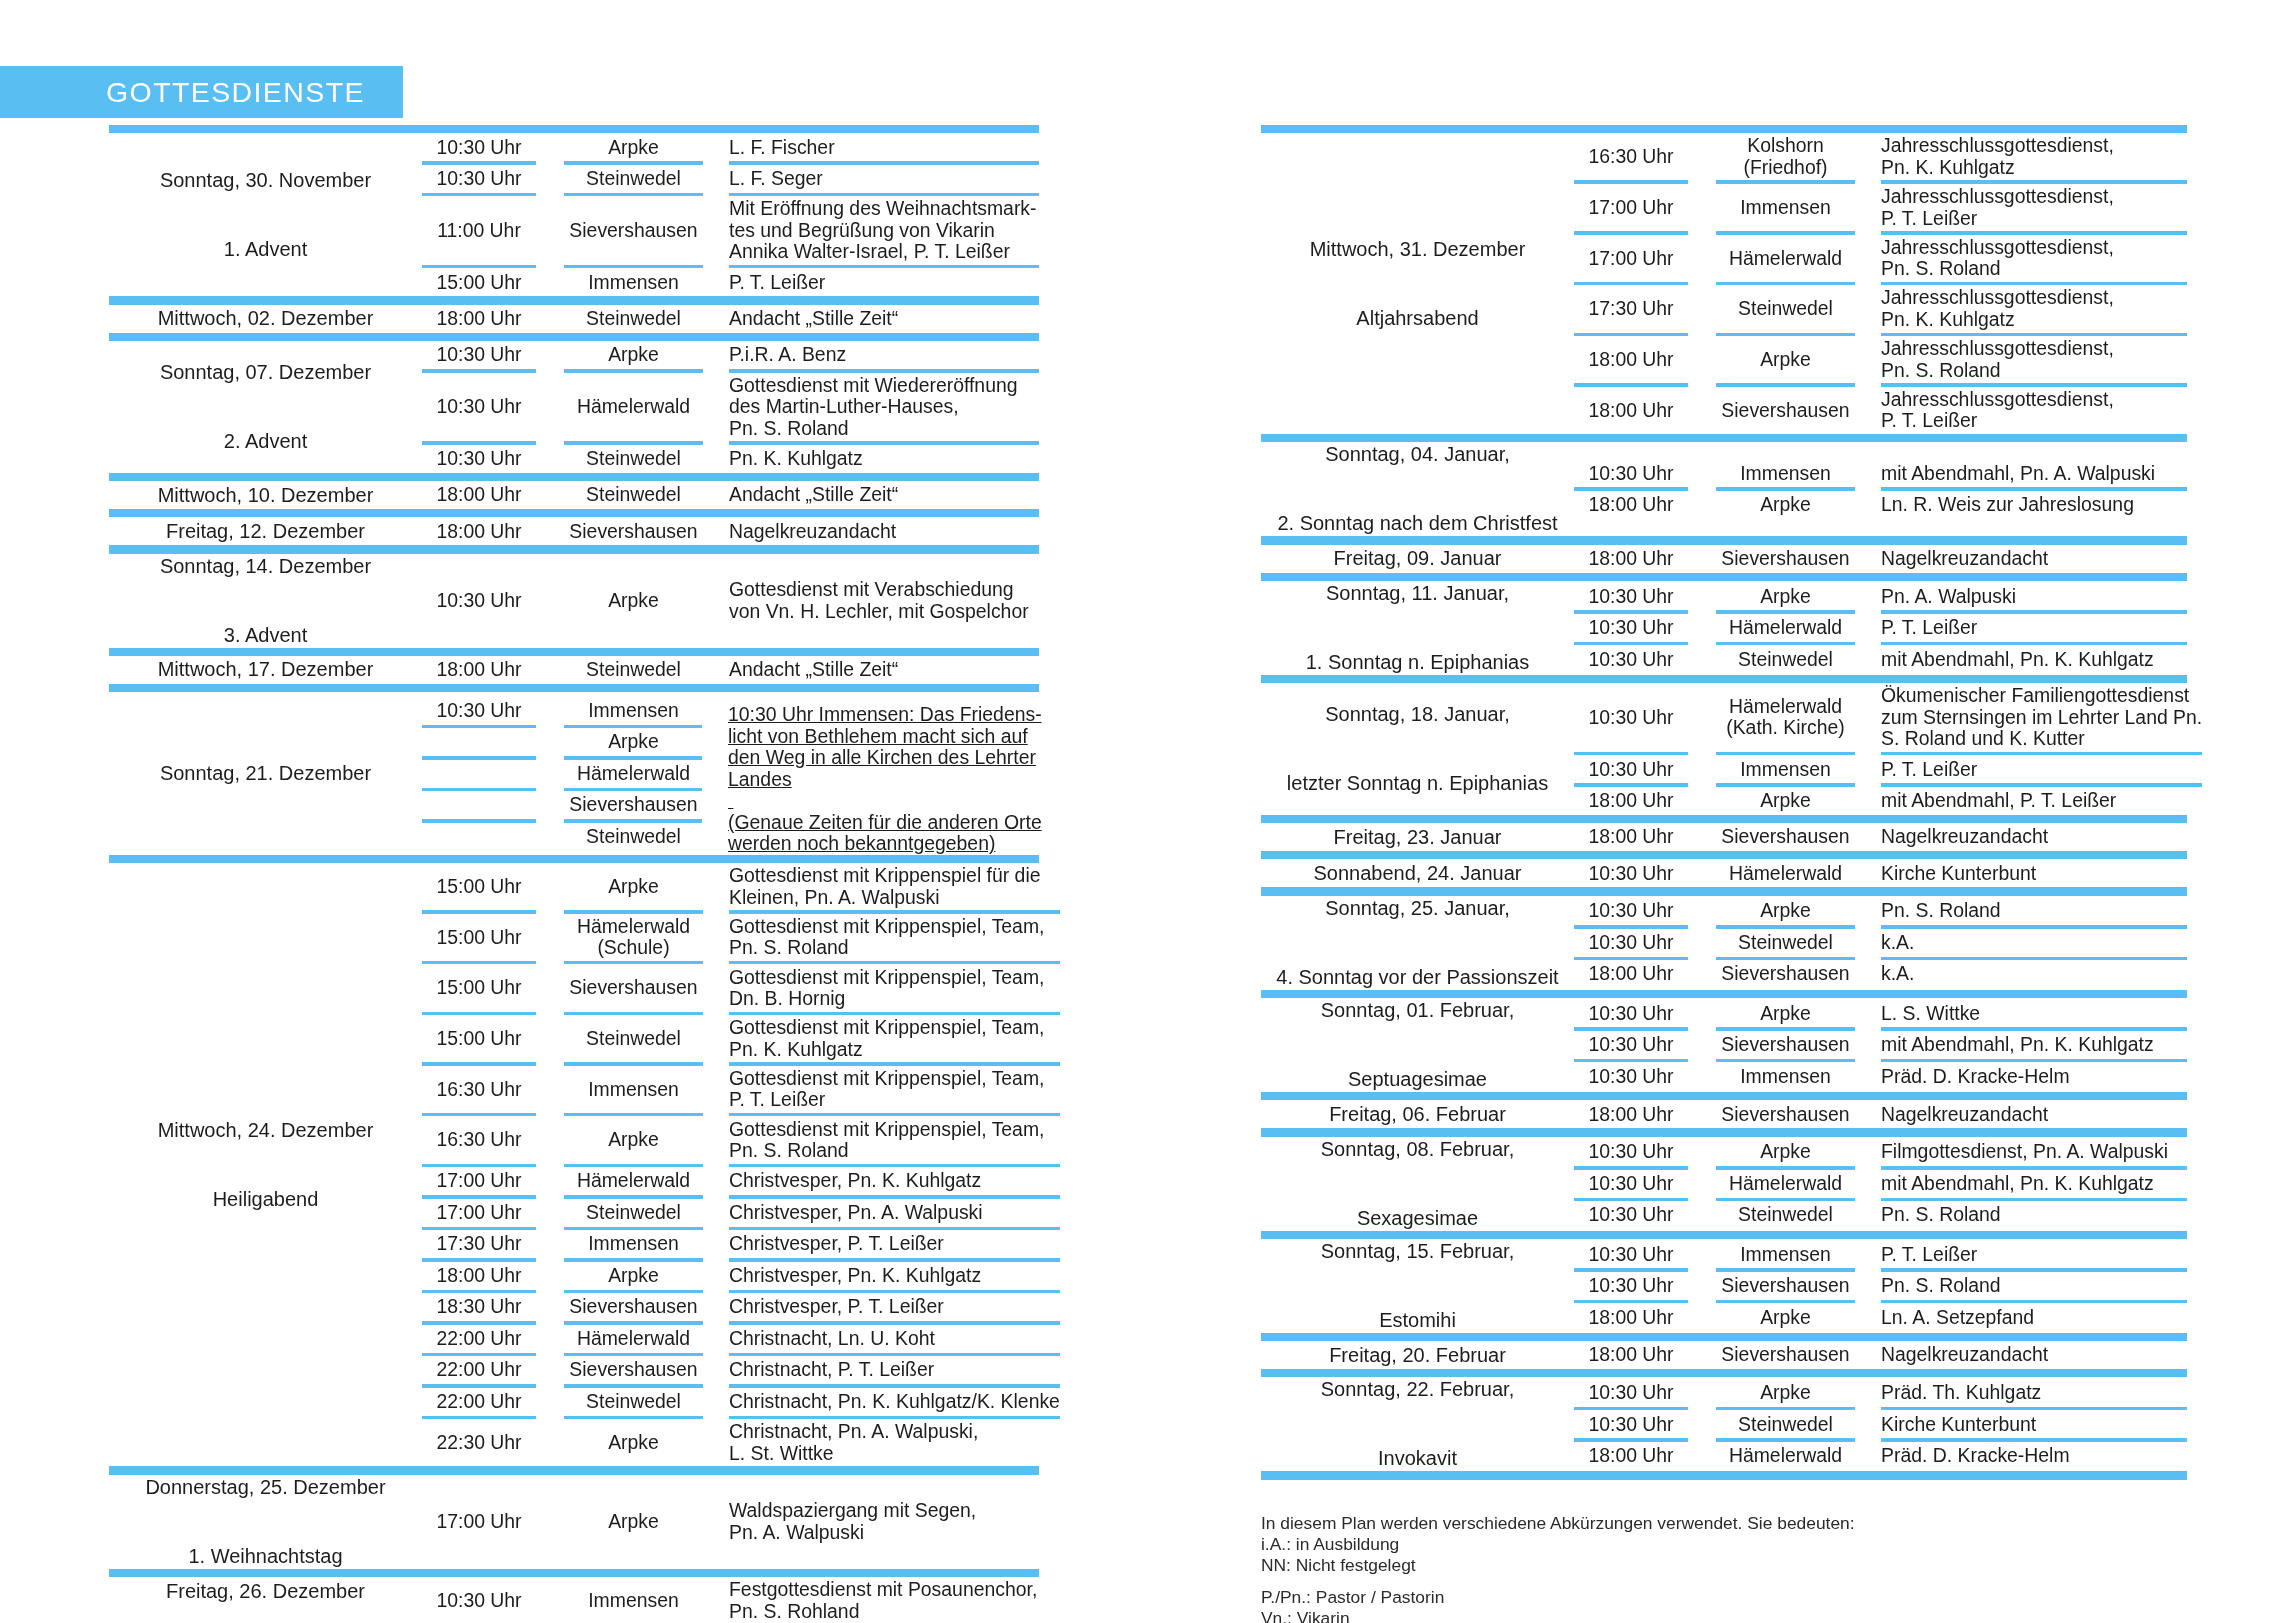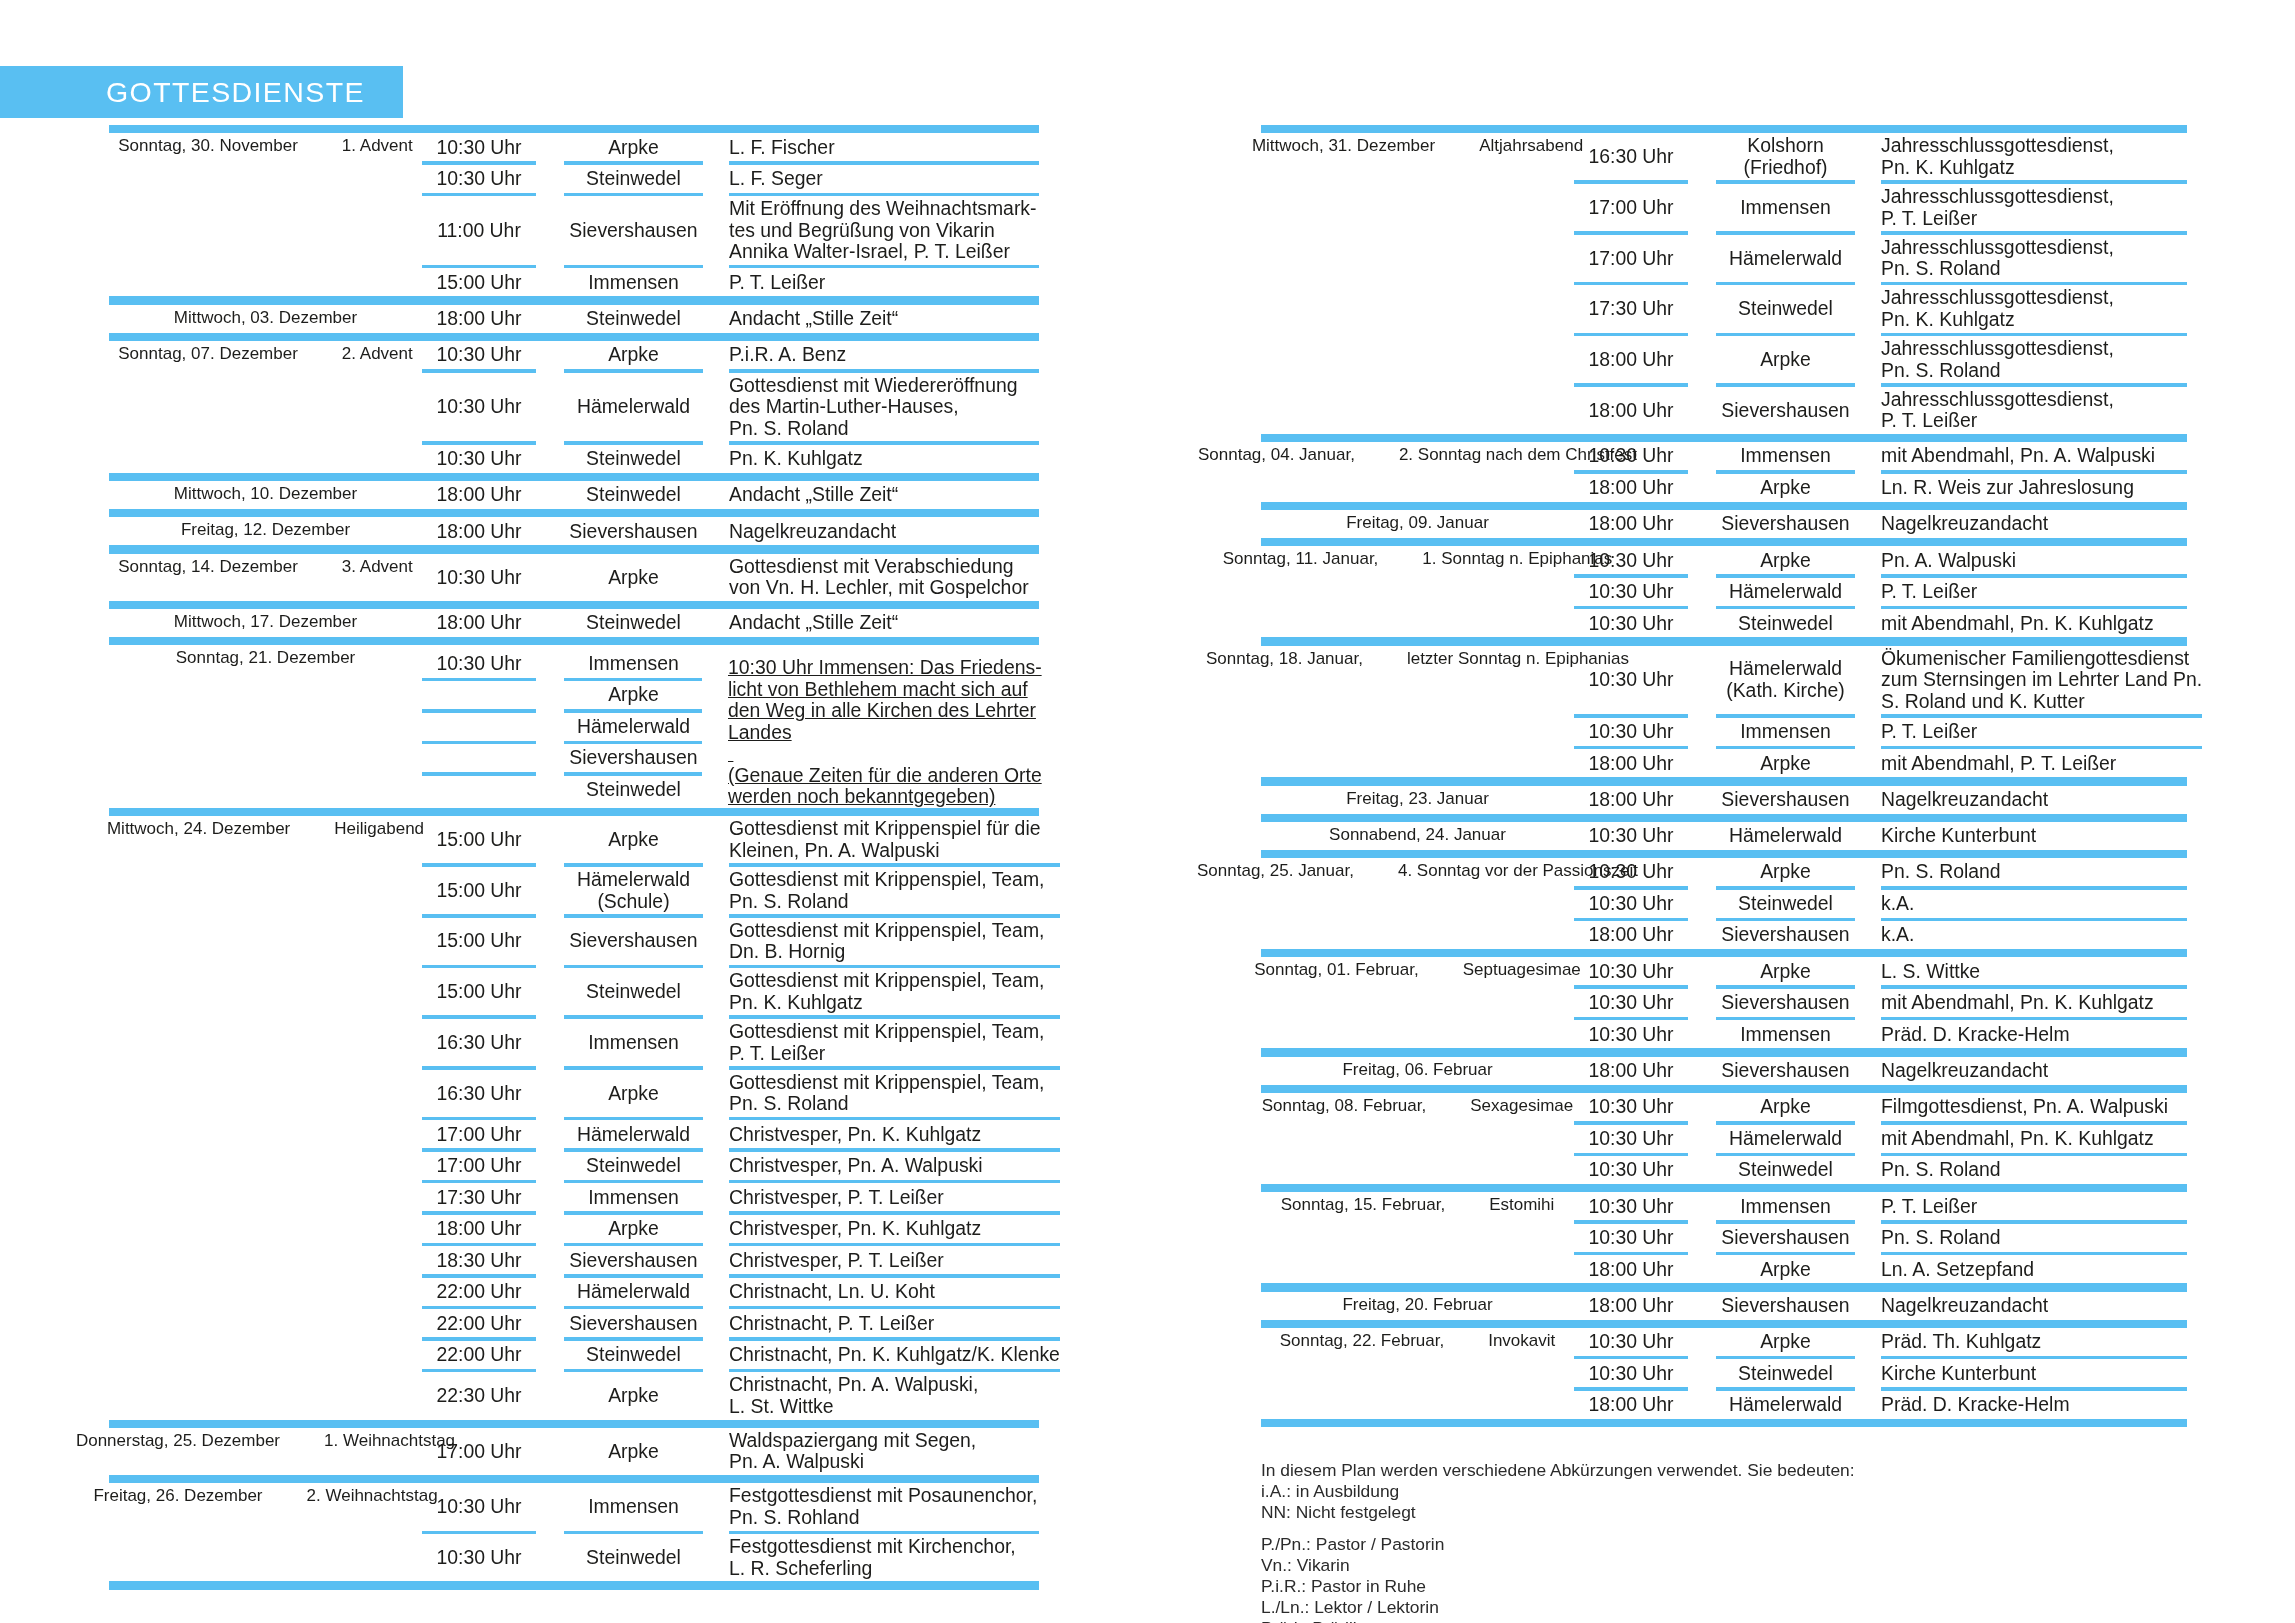--- a/index.html
+++ b/index.html
@@ -11,22 +11,22 @@
     position:absolute;left:0;top:66px;width:403px;height:52px;
     background:var(--accent);color:#ffffff;display:flex;align-items:center;
     box-sizing:border-box;padding-left:106px;font-size:28.5px;letter-spacing:1.4px;
   }
   .sched-table{position:absolute;top:125px;}
   .sched-table.left{left:109px;width:930px;}
   .sched-table.right{left:1261px;width:926px;}
   .gbar{height:8.3px;background:var(--accent);}
   .group{display:flex;}
   .date-cell{
-    width:313px;flex:0 0 313px;display:flex;
-    justify-content:center;text-align:center;font-size:17px;gap:44px;
+    width:313px;flex:0 0 313px;display:flex;flex-direction:column;
+    justify-content:center;text-align:center;font-size:20px;gap:44px;
   }
   .date-cell .ln{line-height:25px;}
   .group-body{flex:1;display:flex;flex-direction:column;justify-content:center;}
   .group-body.merged{flex-direction:row;align-items:stretch;}
   .rows-col{width:280px;flex:0 0 280px;display:flex;flex-direction:column;justify-content:center;}
   .row{display:flex;align-items:center;min-height:28px;padding:2.1px 0;box-sizing:border-box;}
   .time-cell{width:114px;flex:0 0 114px;text-align:center;}
   .place-cell{width:139px;flex:0 0 139px;text-align:center;}
   .desc-cell{flex:1;text-align:left;}
   .desc-block{flex:1;padding-top:12px;text-decoration:underline;}
@@ -131,21 +131,21 @@
           <div class="gapB"></div>
           <div class="desc-cell">
             <div class="ln">P. T. Leißer</div>
           </div>
         </div>
       </div>
     </div>
     <div class="gbar"></div>
     <div class="group">
       <div class="date-cell">
-        <div class="ln">Mittwoch, 03. Dezember</div>
+        <div class="ln">Mittwoch, 02. Dezember</div>
       </div>
       <div class="group-body">
         <div class="row">
           <div class="time-cell">
             <div class="ln">18:00 Uhr</div>
           </div>
           <div class="gapA"></div>
           <div class="place-cell">
             <div class="ln">Steinwedel</div>
           </div>

